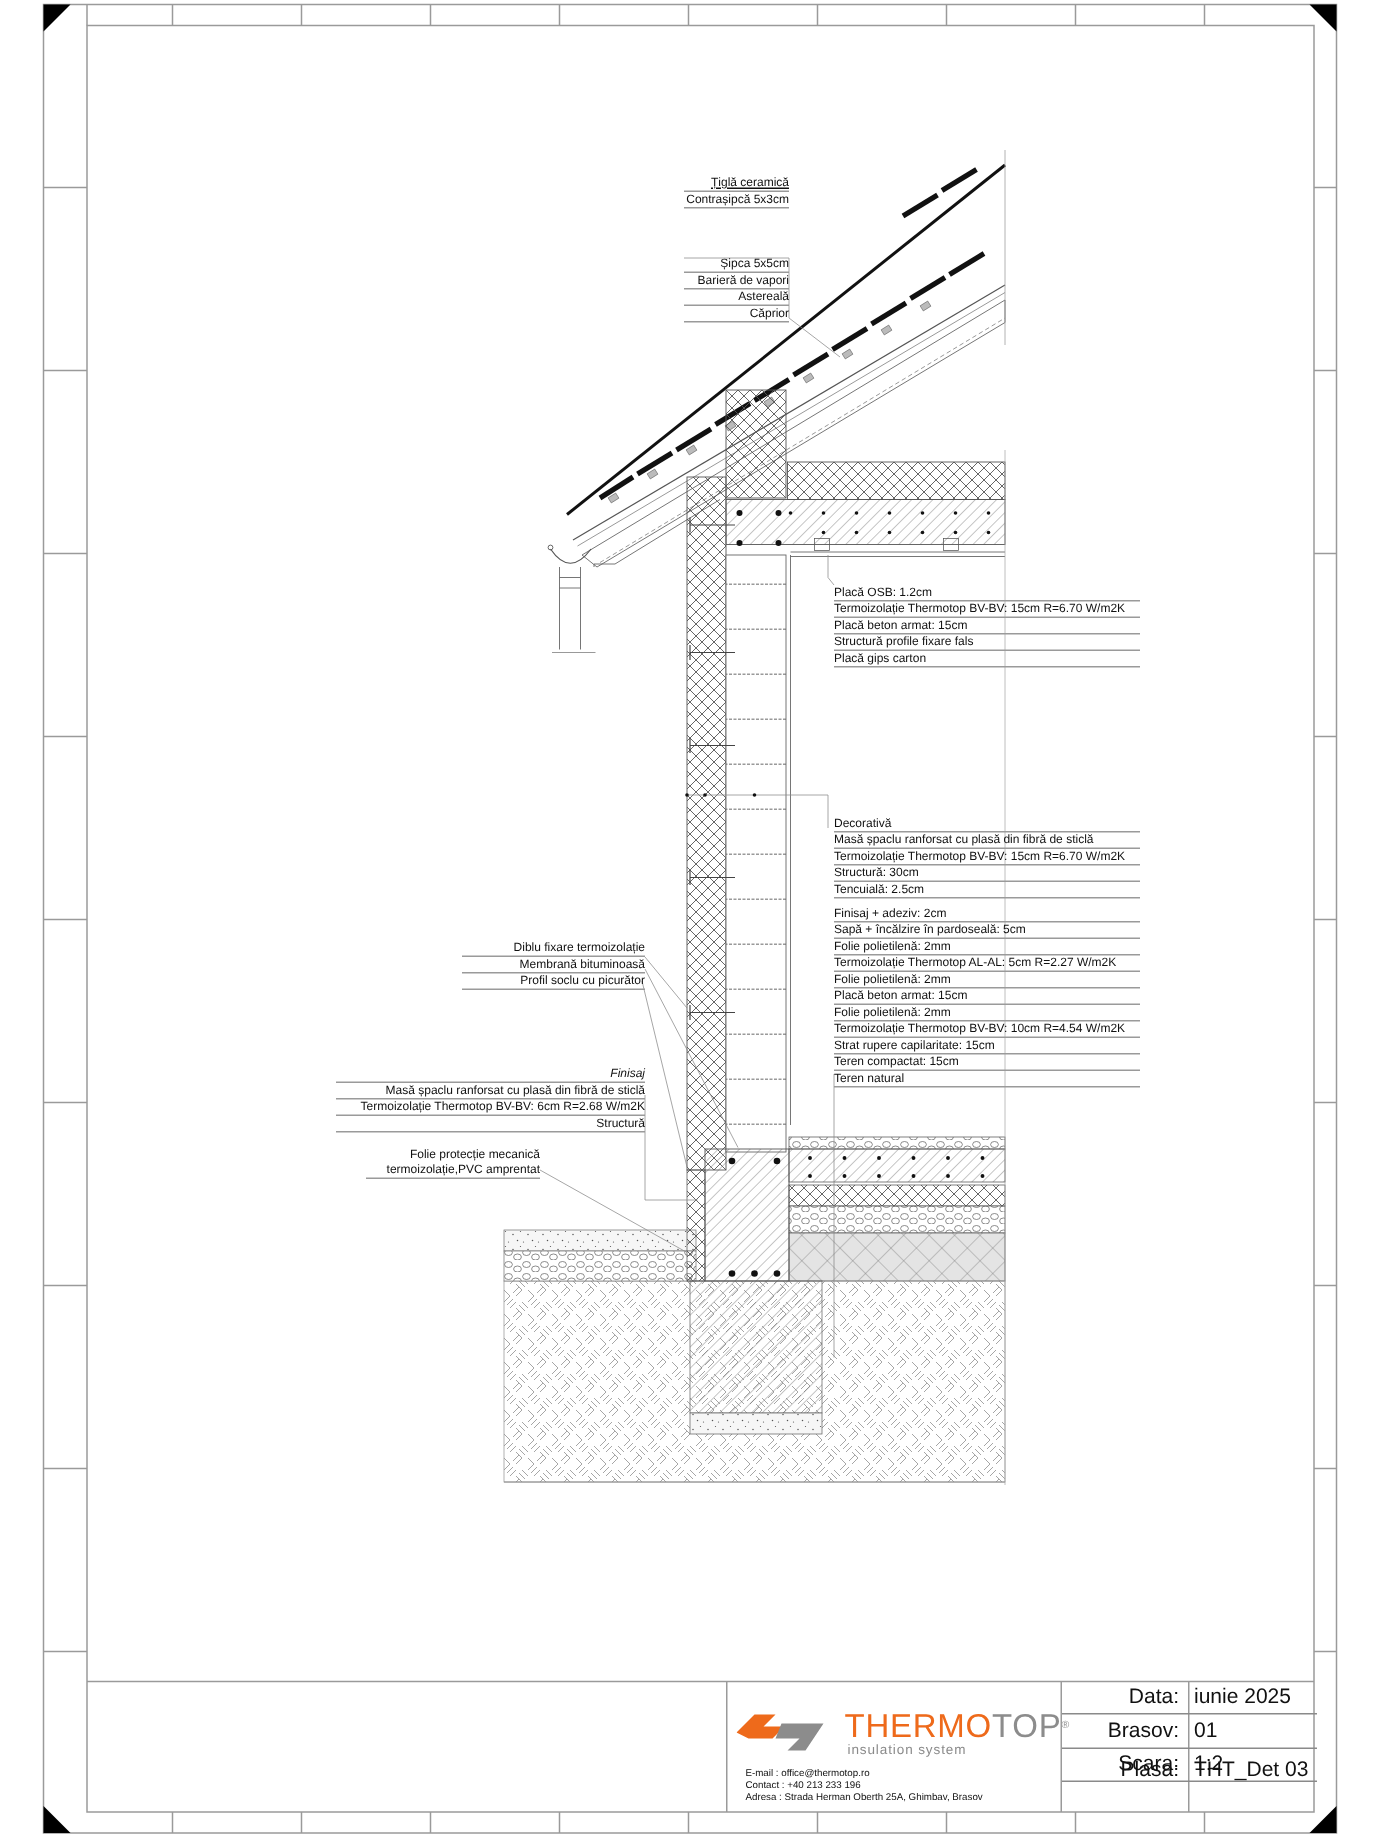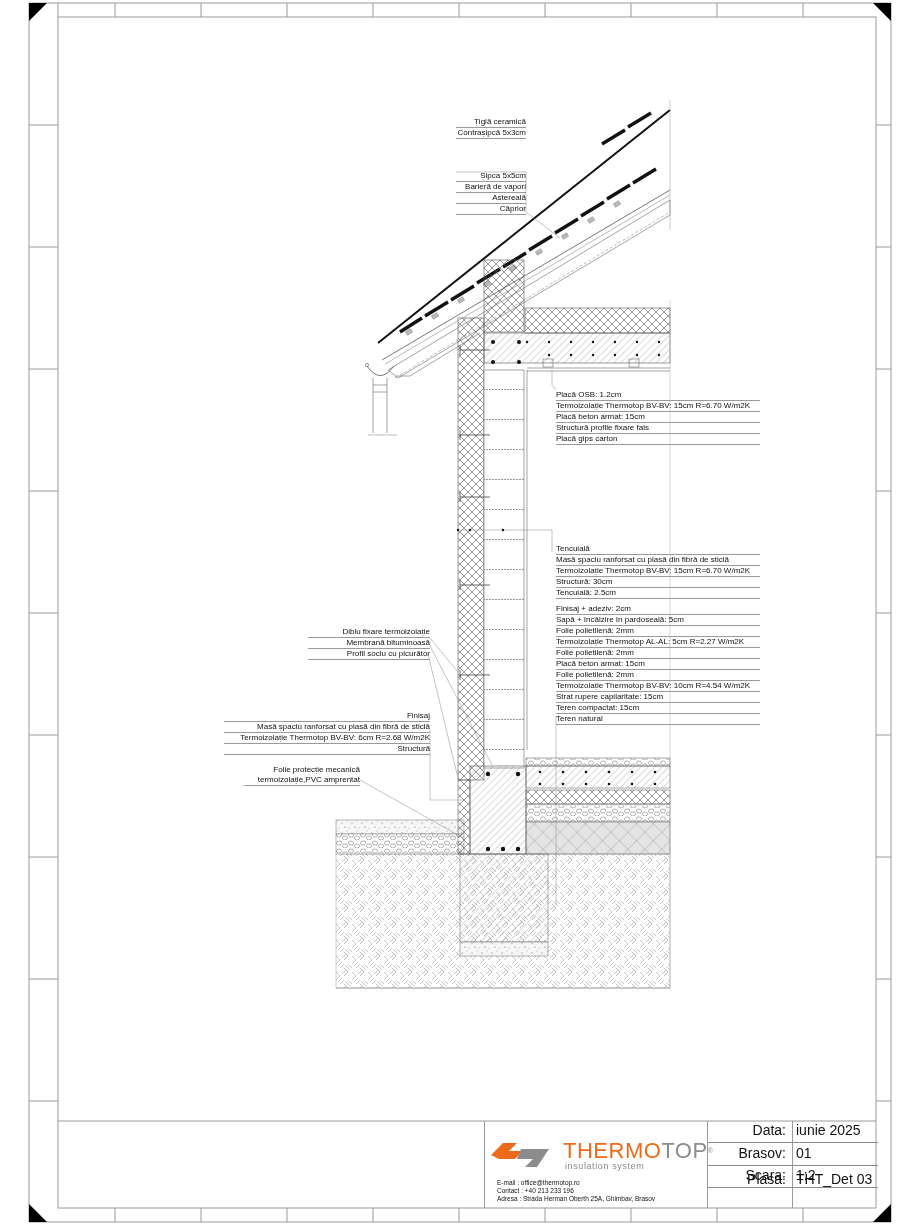--- a/index.html
+++ b/index.html
@@ -257,38 +257,38 @@
   <g stroke="#888" stroke-width="0.5" fill="none">
     <line x1="430" y1="638" x2="458" y2="672"></line>
     <line x1="430" y1="646" x2="492" y2="765"></line>
     <line x1="428" y1="654" x2="458" y2="778"></line>
     <polyline points="430,730 430,800 465,800"></polyline>
     <line x1="360" y1="780" x2="458" y2="835"></line>
   </g>
 </svg>
 
 <div class="abs" style="left:456px;top:117px;width:70px;">
-  <div class="lbl lbl-r lbl-line" style="position:relative;width:70px;">Țiglă ceramică</div>
+  <div class="lbl lbl-r lbl-line" style="position:relative;width:70px;text-decoration:underline;">Țiglă ceramică</div>
   <div class="lbl lbl-r lbl-line" style="position:relative;width:70px;">Contrașipcă 5x3cm</div>
   <div class="lbl lbl-r lbl-line" style="position:relative;width:70px;margin-top:32px;">Șipca 5x5cm</div>
   <div class="lbl lbl-r lbl-line" style="position:relative;width:70px;">Barieră de vapori</div>
   <div class="lbl lbl-r lbl-line" style="position:relative;width:70px;">Astereală</div>
   <div class="lbl lbl-r lbl-line" style="position:relative;width:70px;">Căprior</div>
 </div>
 
 <div class="abs" style="left:556px;top:390px;width:204px;">
   <div class="lbl lbl-line" style="position:relative;width:204px;">Placă OSB: 1.2cm</div>
   <div class="lbl lbl-line" style="position:relative;width:204px;">Termoizolație Thermotop BV-BV: 15cm R=6.70 W/m2K</div>
   <div class="lbl lbl-line" style="position:relative;width:204px;">Placă beton armat: 15cm</div>
   <div class="lbl lbl-line" style="position:relative;width:204px;">Structură profile fixare fals</div>
   <div class="lbl lbl-line" style="position:relative;width:204px;">Placă gips carton</div>
 </div>
 
 <div class="abs" style="left:556px;top:544px;width:204px;">
-  <div class="lbl lbl-line" style="position:relative;width:204px;">Tencuială</div>
+  <div class="lbl lbl-line" style="position:relative;width:204px;">Decorativă</div>
   <div class="lbl lbl-line" style="position:relative;width:204px;">Masă șpaclu ranforsat cu plasă din fibră de sticlă</div>
   <div class="lbl lbl-line" style="position:relative;width:204px;">Termoizolație Thermotop BV-BV: 15cm R=6.70 W/m2K</div>
   <div class="lbl lbl-line" style="position:relative;width:204px;">Structură: 30cm</div>
   <div class="lbl lbl-line" style="position:relative;width:204px;">Tencuială: 2.5cm</div>
 </div>
 
 <div class="abs" style="left:556px;top:604px;width:204px;">
   <div class="lbl lbl-line" style="position:relative;width:204px;">Finisaj + adeziv: 2cm</div>
   <div class="lbl lbl-line" style="position:relative;width:204px;">Sapă + încălzire în pardoseală: 5cm</div>
   <div class="lbl lbl-line" style="position:relative;width:204px;">Folie polietilenă: 2mm</div>
@@ -302,21 +302,21 @@
   <div class="lbl lbl-line" style="position:relative;width:204px;">Teren natural</div>
 </div>
 
 <div class="abs" style="left:308px;top:627px;width:122px;">
   <div class="lbl lbl-r lbl-line" style="position:relative;width:122px;">Diblu fixare termoizolație</div>
   <div class="lbl lbl-r lbl-line" style="position:relative;width:122px;">Membrană bituminoasă</div>
   <div class="lbl lbl-r lbl-line" style="position:relative;width:122px;">Profil soclu cu picurător</div>
 </div>
 
 <div class="abs" style="left:224px;top:711px;width:206px;">
-  <div class="lbl lbl-r lbl-line" style="position:relative;width:206px;">Finisaj</div>
+  <div class="lbl lbl-r lbl-line" style="position:relative;width:206px;font-style:italic;">Finisaj</div>
   <div class="lbl lbl-r lbl-line" style="position:relative;width:206px;">Masă șpaclu ranforsat cu plasă din fibră de sticlă</div>
   <div class="lbl lbl-r lbl-line" style="position:relative;width:206px;">Termoizolație Thermotop BV-BV: 6cm R=2.68 W/m2K</div>
   <div class="lbl lbl-r lbl-line" style="position:relative;width:206px;">Structură</div>
 </div>
 
 <div class="abs" style="left:244px;top:765px;width:116px;">
   <div class="lbl lbl-r" style="position:relative;width:116px;">Folie protecție mecanică</div>
   <div class="lbl lbl-r lbl-line" style="position:relative;width:116px;">termoizolație,PVC amprentat</div>
 </div>
 

